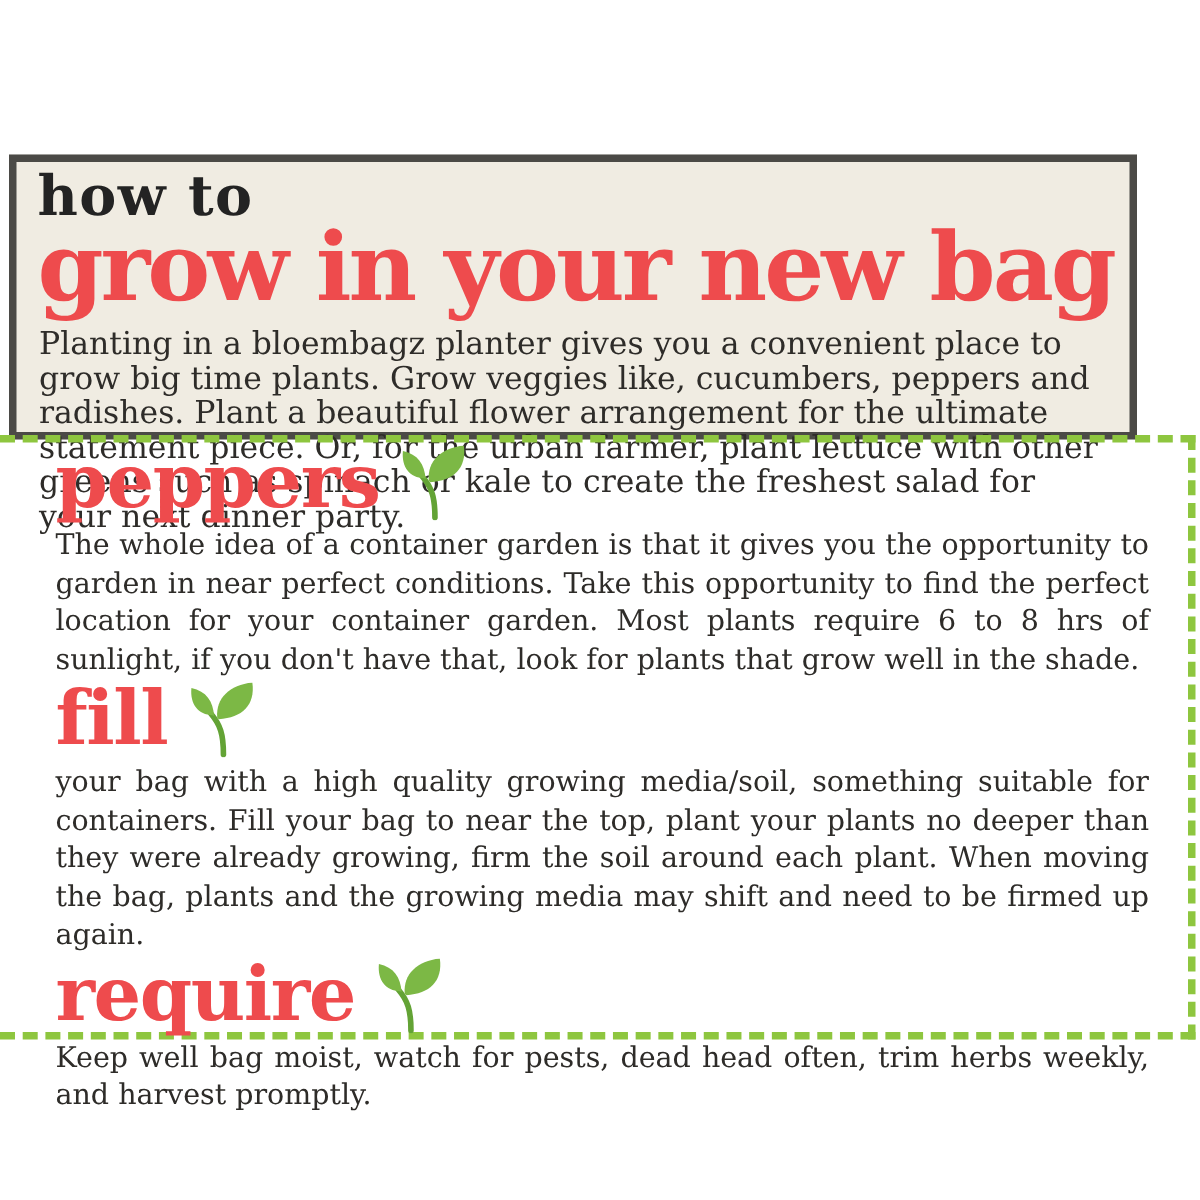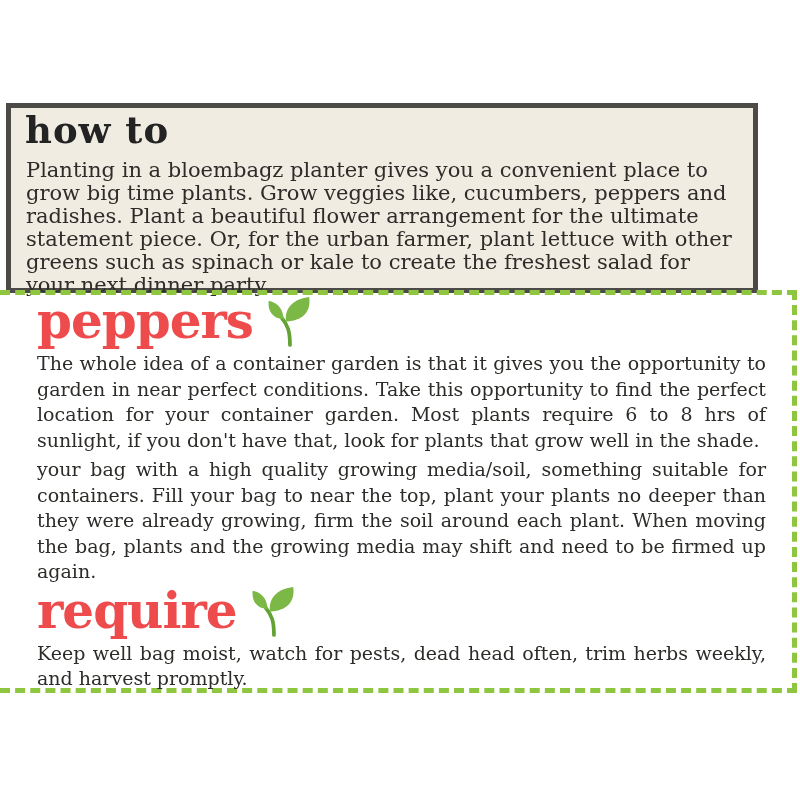--- a/index.html
+++ b/index.html
@@ -59,38 +59,47 @@
   }
   .step{margin-bottom:1px;}
 </style>
 </head>
 <body>
 
 <div class="canvas">
 
   <header class="top-box">
     <div class="eyebrow">how to</div>
+    <h1 class="title">grow in your new bag</h1>
     <p class="intro">Planting in a bloembagz planter gives you a convenient place to grow big time plants. Grow veggies like, cucumbers, peppers and radishes. Plant a beautiful flower arrangement for the ultimate statement piece. Or, for the urban farmer, plant lettuce with other greens such as spinach or kale to create the freshest salad for your next dinner party.</p>
   </header>
 
   <section class="steps">
 
     <div class="step">
       <div class="step-head">
         <h2>peppers</h2>
         <svg class="sprout" viewBox="0 0 46 48" aria-hidden="true">
           <path d="M22 46 C22 33 20 27 14 20" stroke="var(--green-stem)" stroke-width="3.6" fill="none" stroke-linecap="round"></path>
           <path d="M15 21 C6 20.5 0.5 14 1.5 3.5 C11 5.5 15.5 12 16 21.5 Z" fill="var(--green-leaf)"></path>
           <path d="M18 22.5 C17 10 26 1.5 40.5 0 C42.5 14.5 34 22.5 19 23.5 Z" fill="var(--green-leaf)"></path>
         </svg>
       </div>
       <p>The whole idea of a container garden is that it gives you the opportunity to garden in near perfect conditions. Take this opportunity to find the perfect location for your container garden. Most plants require 6 to 8 hrs of sunlight, if you don't have that, look for plants that grow well in the shade.</p>
     </div>
 
     <div class="step">
+      <div class="step-head">
+        <h2>fill</h2>
+        <svg class="sprout" viewBox="0 0 46 48" aria-hidden="true">
+          <path d="M22 46 C22 33 20 27 14 20" stroke="var(--green-stem)" stroke-width="3.6" fill="none" stroke-linecap="round"></path>
+          <path d="M15 21 C6 20.5 0.5 14 1.5 3.5 C11 5.5 15.5 12 16 21.5 Z" fill="var(--green-leaf)"></path>
+          <path d="M18 22.5 C17 10 26 1.5 40.5 0 C42.5 14.5 34 22.5 19 23.5 Z" fill="var(--green-leaf)"></path>
+        </svg>
+      </div>
       <p>your bag with a high quality growing media/soil, something suitable for containers. Fill your bag to near the top, plant your plants no deeper than they were already growing, firm the soil around each plant. When moving the bag, plants and the growing media may shift and need to be firmed up again.</p>
     </div>
 
     <div class="step">
       <div class="step-head">
         <h2>require</h2>
         <svg class="sprout" viewBox="0 0 46 48" aria-hidden="true">
           <path d="M22 46 C22 33 20 27 14 20" stroke="var(--green-stem)" stroke-width="3.6" fill="none" stroke-linecap="round"></path>
           <path d="M15 21 C6 20.5 0.5 14 1.5 3.5 C11 5.5 15.5 12 16 21.5 Z" fill="var(--green-leaf)"></path>
           <path d="M18 22.5 C17 10 26 1.5 40.5 0 C42.5 14.5 34 22.5 19 23.5 Z" fill="var(--green-leaf)"></path>

